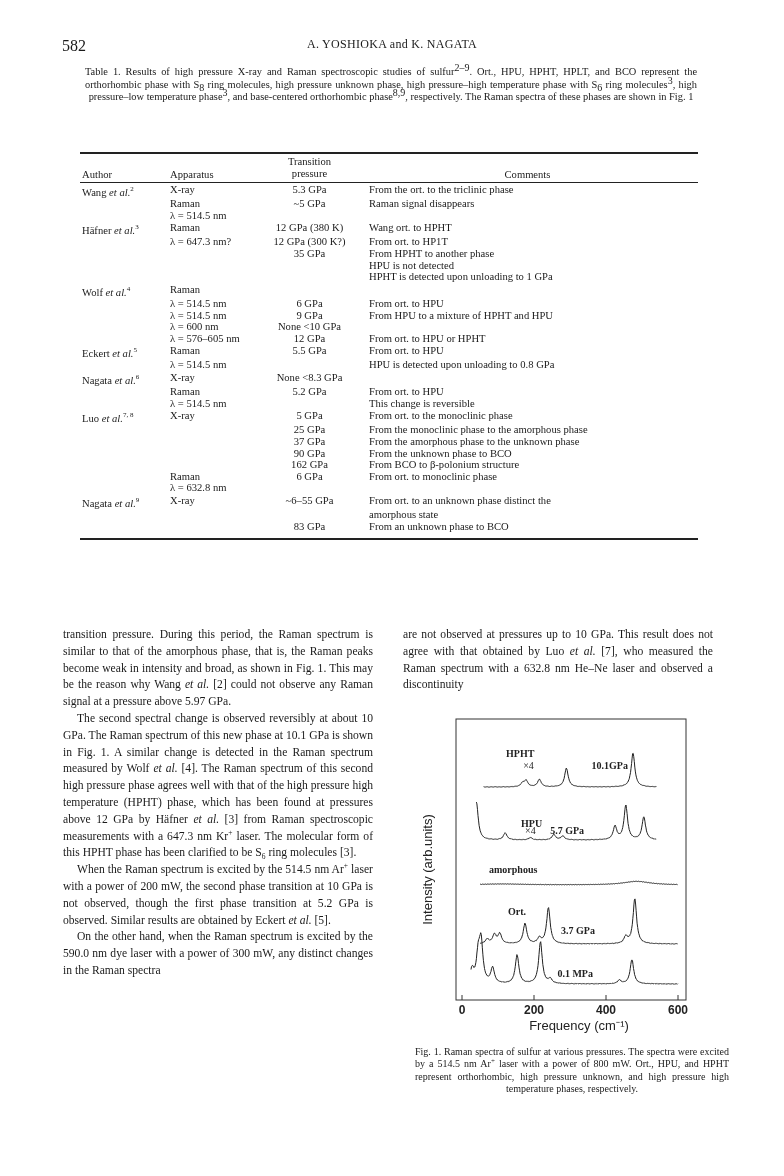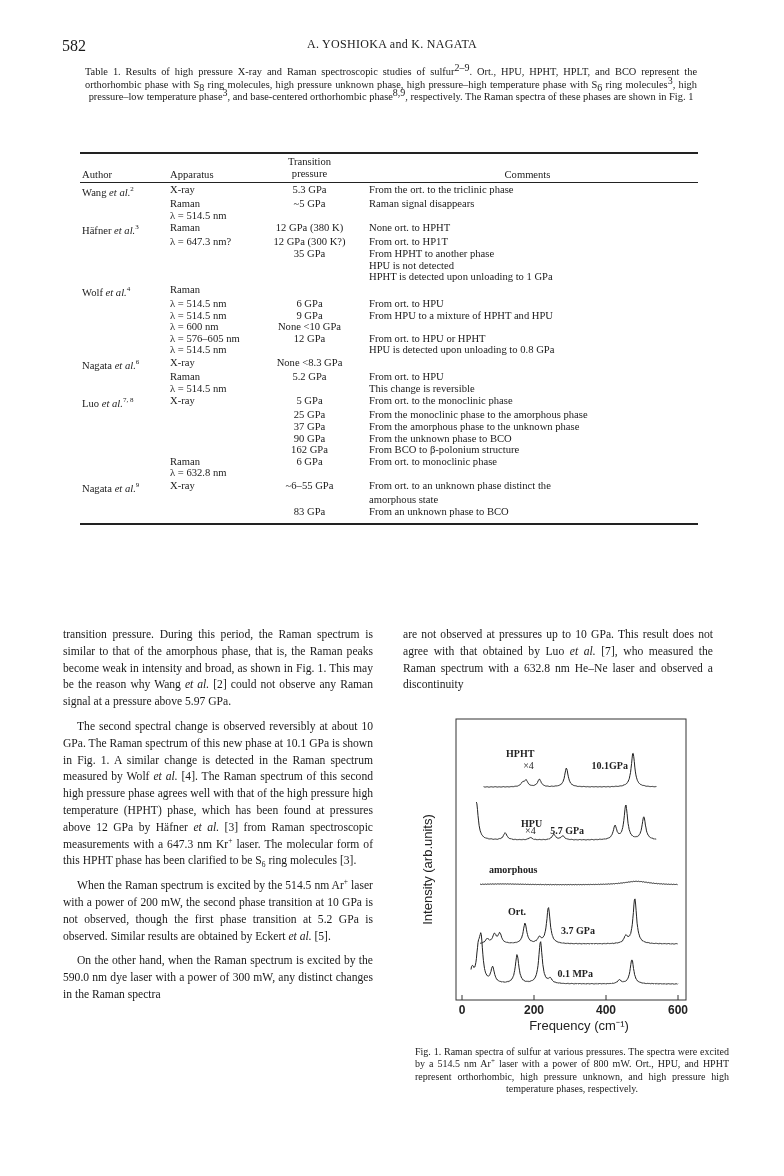--- a/index.html
+++ b/index.html
@@ -36,21 +36,21 @@
   .col-press { width: 91px; text-align: center; }
   .col-comm { text-align: left; padding-left: 12px !important; }
   .data-table sup { font-size: 7px; }
   em.etal { font-style: italic; }
 
   .col-text {
     position: absolute; font-size: 11.6px; line-height: 16.8px;
     text-align: justify; width: 310px;
   }
   .col-text p { margin: 0; }
-  .col-text p.indent { text-indent: 14px; margin-top: 8px; }
+  .col-text p.indent { text-indent: 14px; }
   .left-col { left: 63px; top: 627px; }
   .right-col { left: 403px; top: 627px; }
   .col-text sup { font-size: 7.5px; line-height: 0; }
   .col-text sub { font-size: 7.5px; line-height: 0; }
 
   .figure { position: absolute; left: 410px; top: 715px; width: 310px; height: 320px; }
   .figure svg { position: absolute; left: 0; top: 0; }
   .fig-caption {
     position: absolute; left: 415px; top: 1046px; width: 314px;
     font-size: 10px; line-height: 12.4px; text-align: justify; text-align-last: center;
@@ -93,21 +93,21 @@
       <tr>
         <td class="col-author"></td>
         <td class="col-app">λ = 514.5 nm</td>
         <td class="col-press"></td>
         <td class="col-comm"></td>
       </tr>
       <tr class="group-start">
         <td class="col-author"><span>Häfner </span><em class="etal">et al.</em><sup>3</sup></td>
         <td class="col-app">Raman</td>
         <td class="col-press">12 GPa (380 K)</td>
-        <td class="col-comm">None ort. to HPHT</td>
+        <td class="col-comm">Wang ort. to HPHT</td>
       </tr>
       <tr>
         <td class="col-author"></td>
         <td class="col-app">λ = 647.3 nm?</td>
         <td class="col-press">12 GPa (300 K?)</td>
         <td class="col-comm">From ort. to HP1T</td>
       </tr>
       <tr>
         <td class="col-author"></td>
         <td class="col-app"></td>
@@ -148,20 +148,26 @@
         <td class="col-author"></td>
         <td class="col-app">λ = 600 nm</td>
         <td class="col-press">None &lt;10 GPa</td>
         <td class="col-comm"></td>
       </tr>
       <tr>
         <td class="col-author"></td>
         <td class="col-app">λ = 576–605 nm</td>
         <td class="col-press">12 GPa</td>
         <td class="col-comm">From ort. to HPU or HPHT</td>
+      </tr>
+      <tr class="group-start">
+        <td class="col-author"><span>Eckert </span><em class="etal">et al.</em><sup>5</sup></td>
+        <td class="col-app">Raman</td>
+        <td class="col-press">5.5 GPa</td>
+        <td class="col-comm">From ort. to HPU</td>
       </tr>
       <tr>
         <td class="col-author"></td>
         <td class="col-app">λ = 514.5 nm</td>
         <td class="col-press"></td>
         <td class="col-comm">HPU is detected upon unloading to 0.8 GPa</td>
       </tr>
       <tr class="group-start">
         <td class="col-author"><span>Nagata </span><em class="etal">et al.</em><sup>6</sup></td>
         <td class="col-app">X-ray</td>

